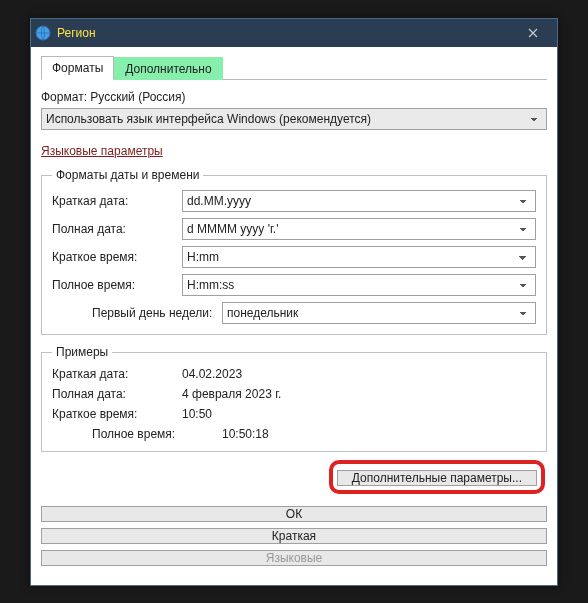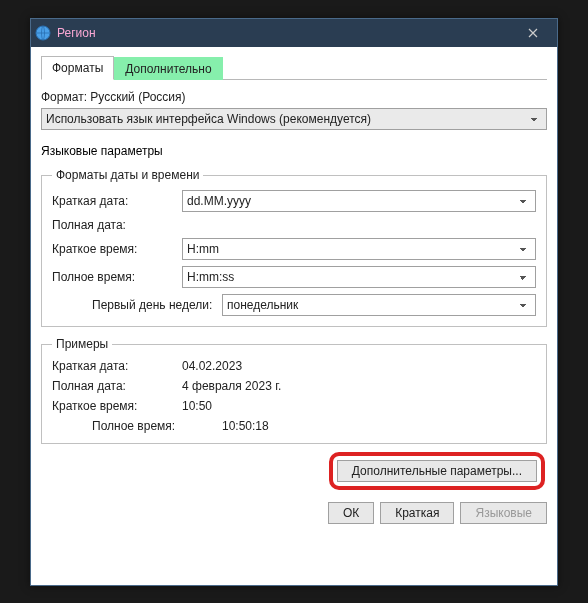--- a/index.html
+++ b/index.html
@@ -1,40 +1,40 @@
 <!DOCTYPE html>
 <html><head>
 <meta charset="utf-8">
 <style>
   * { box-sizing: border-box; margin: 0; padding: 0; font-family: 'Segoe UI', Tahoma, sans-serif; }
   body { background: #1a1a1a; width: 588px; height: 603px; overflow: hidden; }
   .window { position: absolute; left: 30px; top: 18px; width: 528px; height: 568px; background: #fff; border: 1px solid #4a6a8a; box-shadow: 0 0 8px rgba(0,0,0,0.5); }
-  .titlebar { height: 28px; background: #2a3d52; display: flex; align-items: center; padding: 0 4px; color: #f9a8d4; font-size: 12px; }
+  .titlebar { height: 28px; background: #2a3d52; display: flex; align-items: center; padding: 0 4px; color: #fde047; font-size: 12px; }
   .titlebar-icon { width: 16px; height: 16px; margin-right: 6px; display: flex; align-items: center; justify-content: center; }
   .titlebar-icon svg { width: 16px; height: 16px; }
   .titlebar-title { flex: 1; }
   .titlebar-close { width: 40px; height: 28px; display: flex; align-items: center; justify-content: center; color: #ccc; cursor: pointer; }
   .content { padding: 8px 10px 10px 10px; }
   .tabs { display: flex; border-bottom: 1px solid #b8b8b8; margin-bottom: 10px; position: relative; align-items: center; }
   .tab { padding: 4px 10px; font-size: 12px; border: 1px solid transparent; border-bottom: none; background: #86efac; cursor: pointer; position: relative; top: 1px; color: #222; }
   .tab.active { background: #fff; border-color: #b8b8b8; border-bottom: 1px solid #fff; }
   .label { font-size: 12px; color: #222; margin-bottom: 4px; display: block; }
   .select { width: 100%; height: 22px; font-size: 12px; padding: 2px 18px 2px 4px; border: 1px solid #a0a0a0; background: #eaeaea; appearance: none; background-image: linear-gradient(45deg, transparent 50%, #555 50%), linear-gradient(135deg, #555 50%, transparent 50%); background-position: calc(100% - 12px) 9px, calc(100% - 8px) 9px; background-size: 4px 4px, 4px 4px; background-repeat: no-repeat; color: #222; }
   .select.light { background-color: #fff; }
-  .link { color: #000000; font-size: 12px; cursor: pointer; display: inline-block; margin-top: 14px; margin-bottom: 10px; }
+  .link { color: #7f1d1d; font-size: 12px; text-decoration: underline; cursor: pointer; display: inline-block; margin-top: 14px; margin-bottom: 10px; }
   fieldset { border: 1px solid #c0c0c0; padding: 8px 10px 10px 10px; margin-bottom: 10px; }
   legend { font-size: 12px; color: #222; padding: 0 4px; }
   .row { display: flex; align-items: center; margin-bottom: 6px; }
   .row:last-child { margin-bottom: 0; margin-left: 40px; }
   .row-label { width: 130px; font-size: 12px; color: #222; }
   .row-value { flex: 1; font-size: 12px; color: #222; }
   .row-select { flex: 1; }
-  .btn { height: 22px; font-size: 12px; padding: 0 14px; border: 1px solid #a0a0a0; background: #e8e8e8; cursor: pointer; color: #222; }
+  .btn { height: 16px; font-size: 12px; padding: 0 14px; border: 1px solid #a0a0a0; background: #e8e8e8; cursor: pointer; color: #222; }
   .btn.disabled { color: #999; }
-  .btn-row { display: flex; justify-content: flex-end; gap: 6px; margin-top: 8px; }
+  .btn-row { display: flex; justify-content: flex-end; gap: 6px; margin-top: 8px; flex-direction: column; }
   .additional-row { display: flex; justify-content: flex-end; margin-top: -2px; margin-bottom: 12px; padding-right: 2px; }
   .highlight { border: 4px solid #d22; border-radius: 10px; padding: 4px 4px; display: inline-block; }
 </style>
 </head>
 <body>
 
 <div class="window">
   <div class="titlebar">
     <span class="titlebar-icon">
       <svg viewBox="0 0 16 16">
@@ -64,20 +64,21 @@
     <a class="link">Языковые параметры</a>
 
     <fieldset>
       <legend>Форматы даты и времени</legend>
       <div class="row">
         <span class="row-label">Краткая дата:</span>
         <div class="row-select"><select class="select light"><option>dd.MM.yyyy</option></select></div>
       </div>
       <div class="row">
         <span class="row-label">Полная дата:</span>
+        <div class="row-select"><select class="select light"><option>d MMMM yyyy 'г.'</option></select></div>
       </div>
       <div class="row">
         <span class="row-label">Краткое время:</span>
         <div class="row-select"><select class="select light"><option>H:mm</option></select></div>
       </div>
       <div class="row">
         <span class="row-label">Полное время:</span>
         <div class="row-select"><select class="select light"><option>H:mm:ss</option></select></div>
       </div>
       <div class="row">

